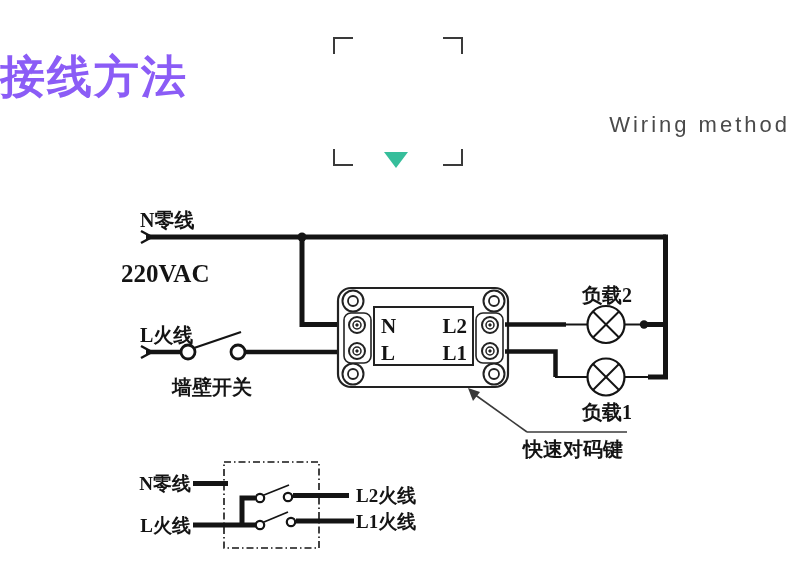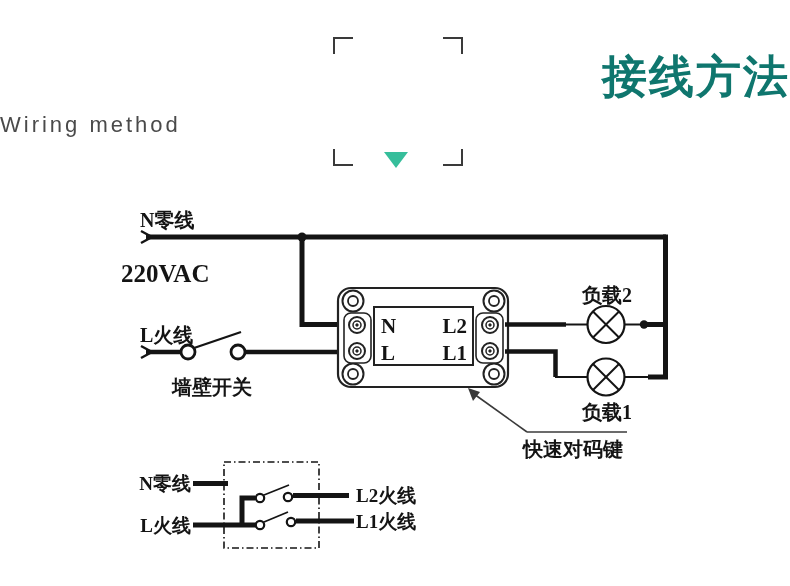--- a/index.html
+++ b/index.html
@@ -9,25 +9,25 @@
   }
   .stage{position:absolute;left:0;top:0;width:790px;height:586px;}
   
   .hdr{position:absolute;left:0;top:0;width:790px;height:190px;}
   .bracket{position:absolute;width:18px;height:15px;}
   .bk-tl{left:333px;top:37px;border-left:2px solid #3a3a3a;border-top:2px solid #3a3a3a;}
   .bk-tr{left:443px;top:37px;border-right:2px solid #3a3a3a;border-top:2px solid #3a3a3a;}
   .bk-bl{left:333px;top:149px;border-left:2px solid #3a3a3a;border-bottom:2px solid #3a3a3a;}
   .bk-br{left:443px;top:149px;border-right:2px solid #3a3a3a;border-bottom:2px solid #3a3a3a;}
   .title{
-    position:absolute;left:0;top:52px;width:790px;text-align:right;
-    font-size:45px;font-weight:bold;letter-spacing:2px;color:#0f766e;line-height:1.1;
+    position:absolute;left:0;top:52px;width:790px;text-align:left;
+    font-size:45px;font-weight:bold;letter-spacing:2px;color:#8b5cf6;line-height:1.1;
   }
   .subtitle{
-    position:absolute;left:0;top:112px;width:790px;text-align:left;
+    position:absolute;left:0;top:112px;width:790px;text-align:right;
     font-size:22px;letter-spacing:3px;color:#4a4a4a;
   }
   .tri{
     position:absolute;left:384px;top:152px;width:0;height:0;
     border-left:12px solid transparent;border-right:12px solid transparent;
     border-top:16px solid #36be9b;
   }
   
   .diag{position:absolute;left:0;top:190px;width:790px;height:396px;font-weight:bold;}
   svg text{

